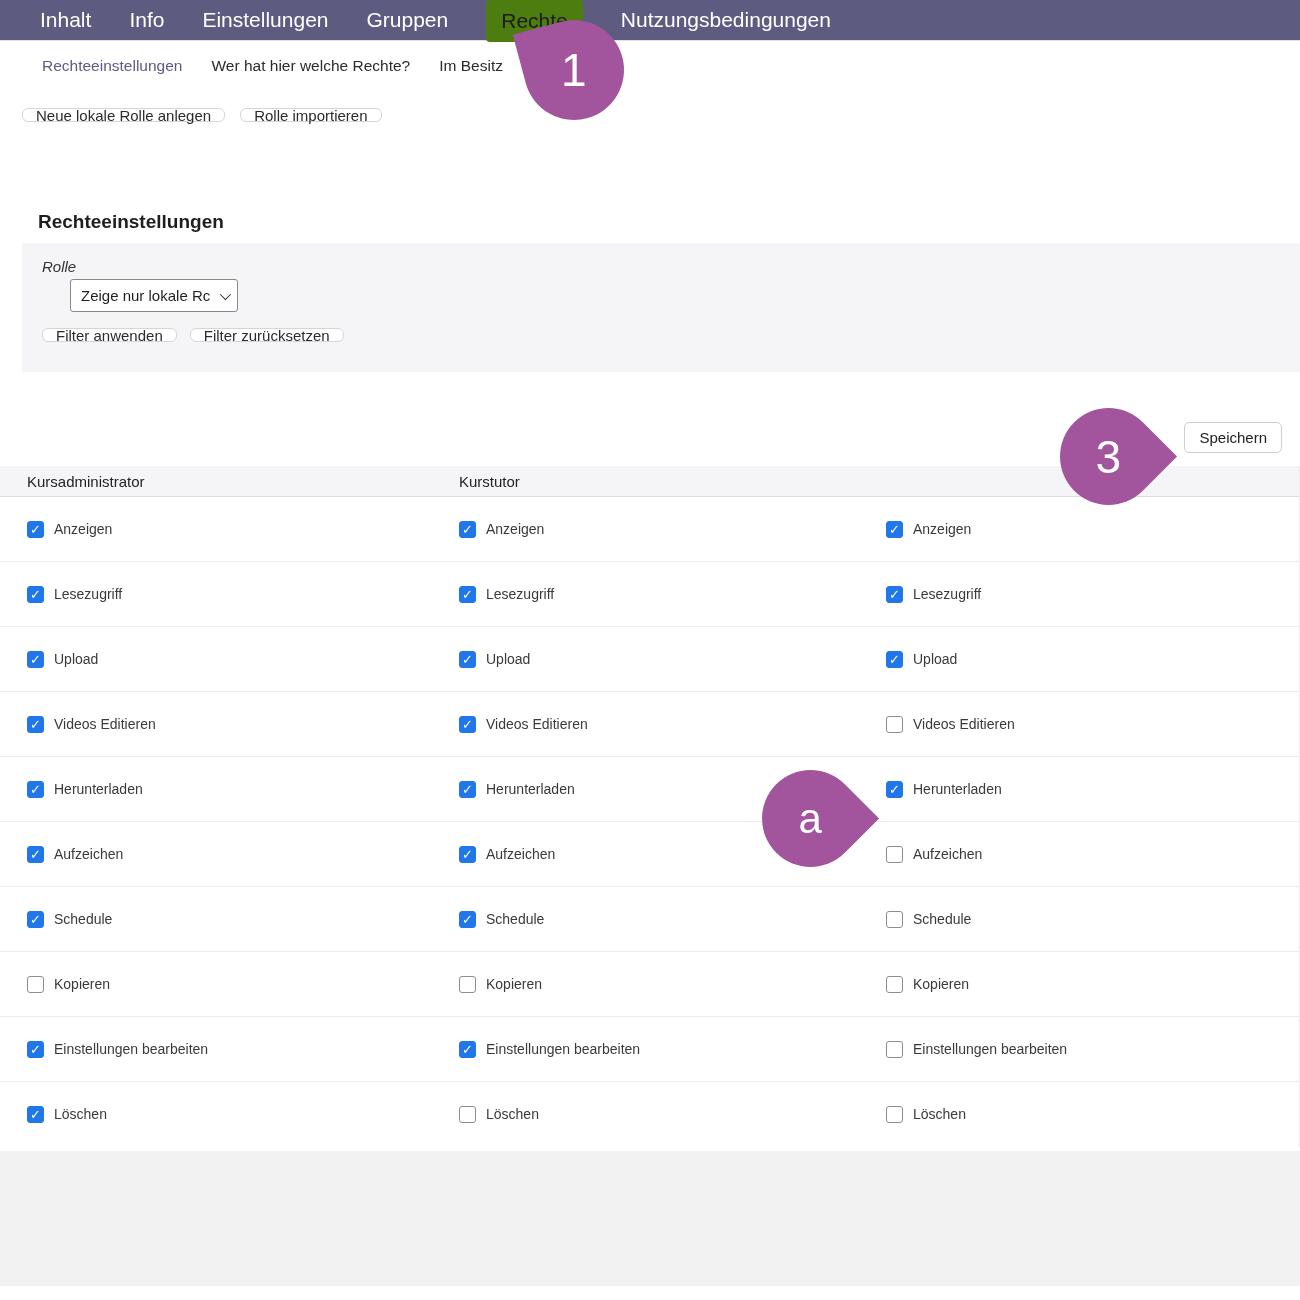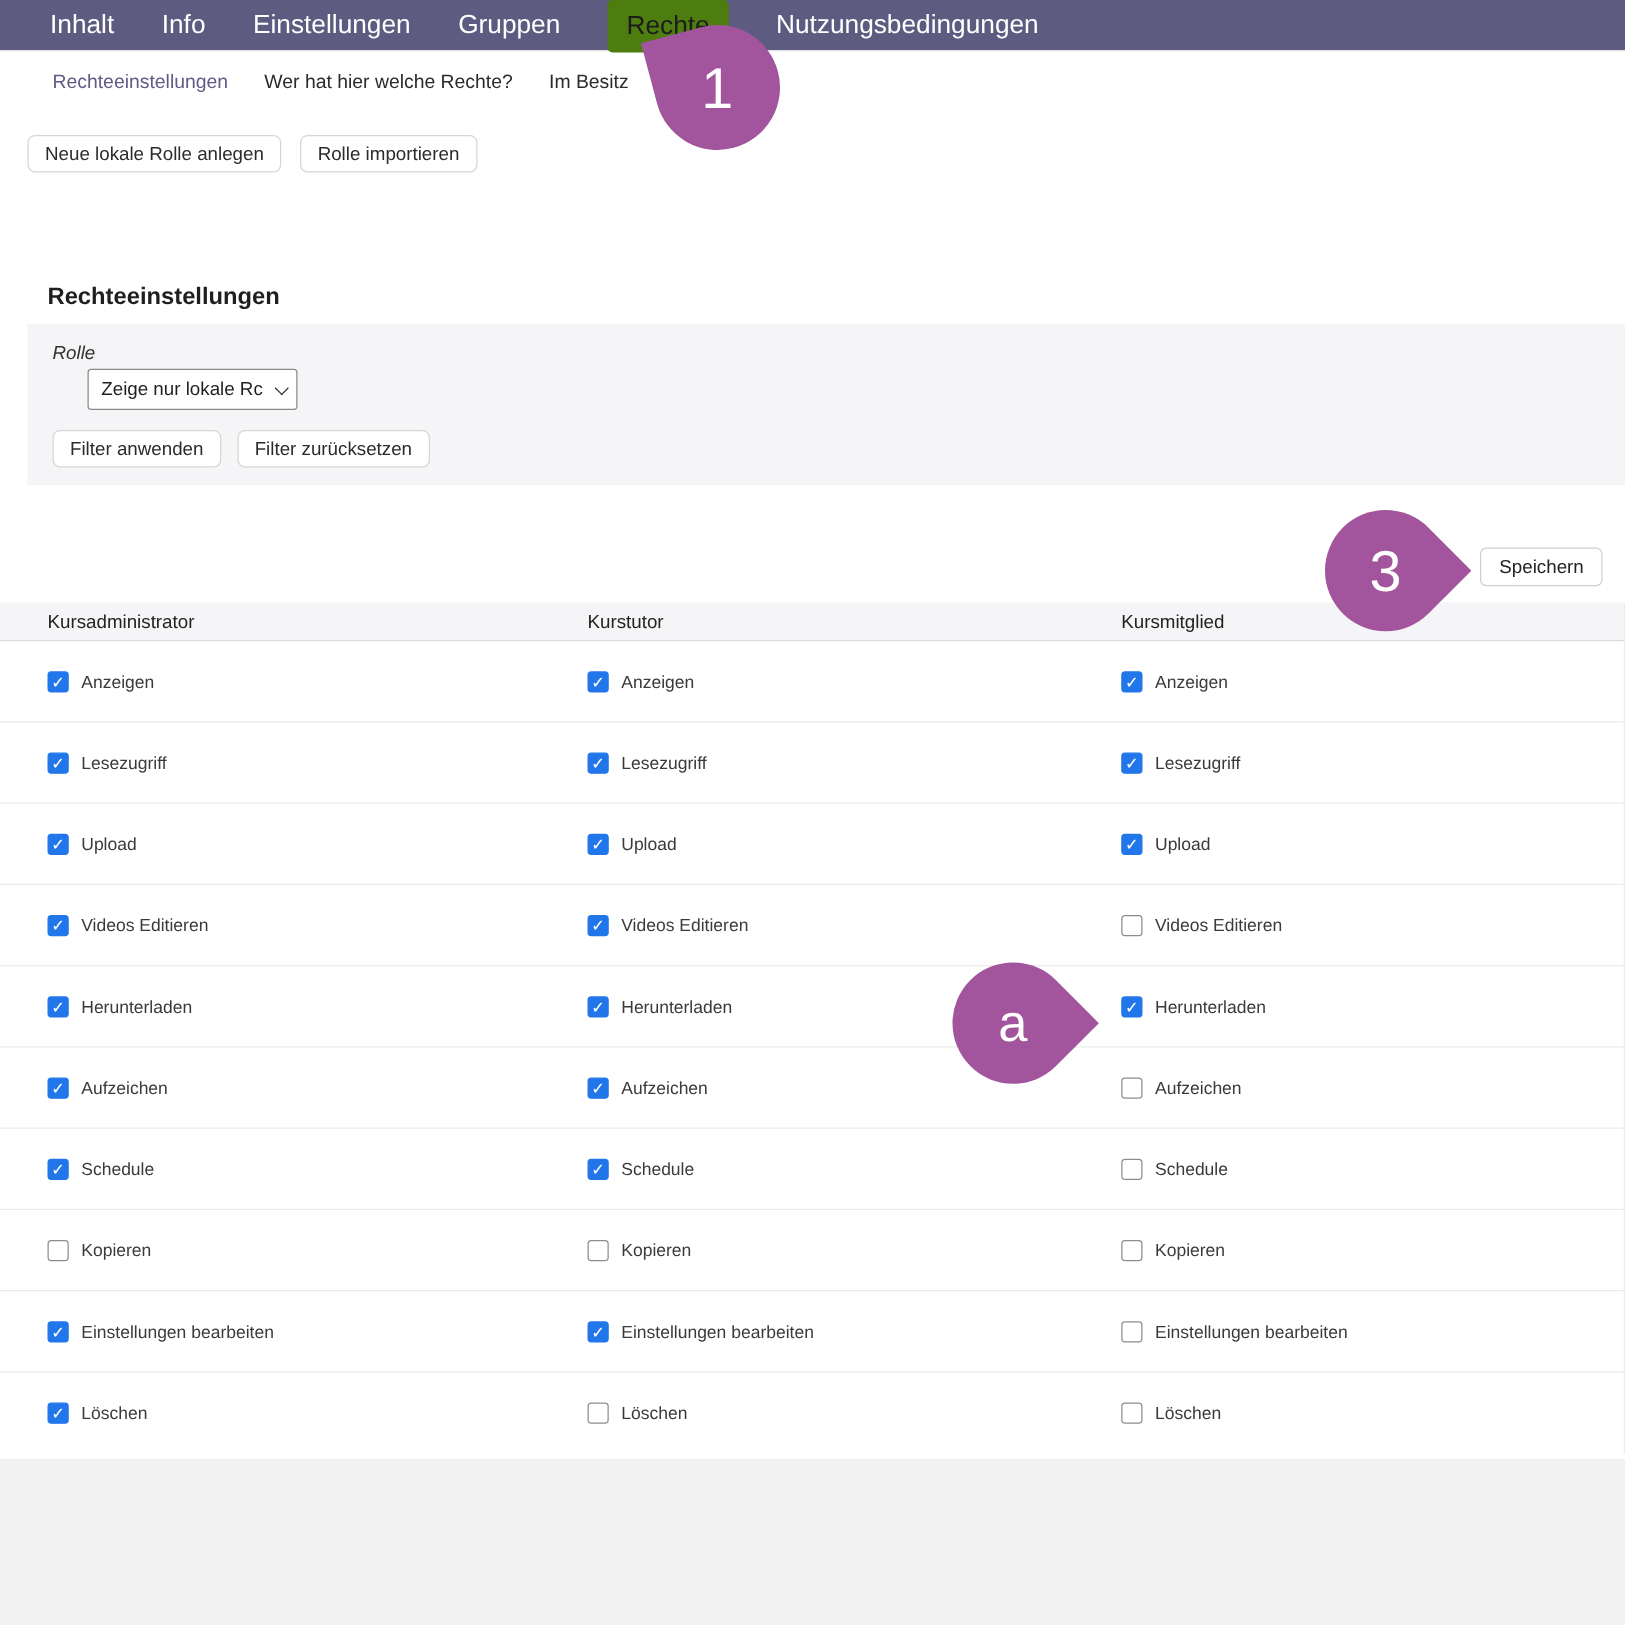--- a/index.html
+++ b/index.html
@@ -33,21 +33,21 @@
   
   .subnav{
     padding:17px 0 12px 42px;display:flex;gap:29px;align-items:center;
   }
   .subnav .subitem{font-size:15.5px;color:#2b2b2b;cursor:pointer;white-space:nowrap;}
   .subnav .subitem.active{color:var(--subnav-active);}
   
   .btnrow{margin:21px 0 0 22px;display:flex;gap:15px;}
   .btn{
     background:#ffffff;border:1px solid #d6d6d6;border-radius:6px;
-    font-size:15px;color:#2b2b2b;padding:5px 13px;height:30px;
+    font-size:15px;color:#2b2b2b;padding:5px 13px;height:14px;
     display:inline-flex;align-items:center;cursor:pointer;white-space:nowrap;
     font-family:inherit;
   }
   
   .section-title{
     margin:89px 0 0 38px;font-size:19px;line-height:22px;font-weight:bold;color:#1f1f1f;
   }
   
   .filter{
     margin:10px 0 0 22px;width:1278px;height:129px;background:#f5f4f6;
@@ -68,21 +68,21 @@
   .filter .btnrow2{display:flex;gap:13px;}
   
   .saverow{margin-top:50px;height:31px;padding-right:18px;text-align:right;}
   .save-btn{
     background:#fff;border:1px solid #cfcfcf;border-radius:5px;font-size:15px;
     color:#222;padding:5px 14px;height:31px;cursor:pointer;font-family:inherit;
   }
   
   .table{margin-top:13px;border-right:1px solid #ececec;}
   .perm-grid{
-    padding-left:38px;display:grid;grid-template-columns:432px 427px 1fr;
+    padding-left:27px;display:grid;grid-template-columns:432px 427px 1fr;
     align-items:center;
   }
   .thead{
     height:31px;background:#f5f5f7;border-bottom:1px solid #dcdcdc;
     font-size:15px;color:#232323;
   }
   .perm-row{height:65px;border-bottom:1px solid #ececec;}
   .perm-row:last-child{border-bottom:none;}
   .perm-cell{display:flex;align-items:flex-start;}
   .cb{
@@ -157,21 +157,20 @@
 </div>
 
 <div class="saverow">
   <button class="save-btn">Speichern</button>
 </div>
 
 <div class="table">
   <div class="thead perm-grid">
     <span>Kursadministrator</span>
     <span>Kurstutor</span>
-    <span>Kursmitglied</span>
   </div>
   <div>
       <div class="perm-row perm-grid">
         <div class="perm-cell">
           <span class="cb checked"></span>
           <span class="perm-label">Anzeigen</span>
         </div>
         <div class="perm-cell">
           <span class="cb checked"></span>
           <span class="perm-label">Anzeigen</span>

